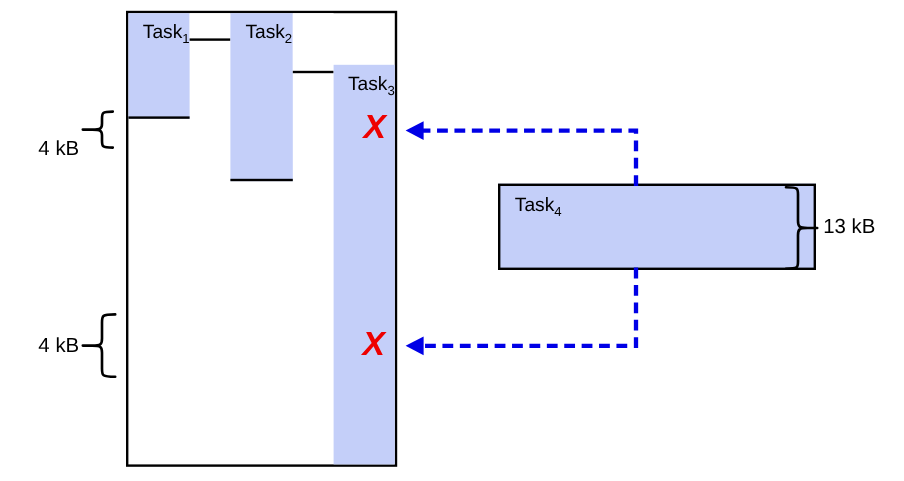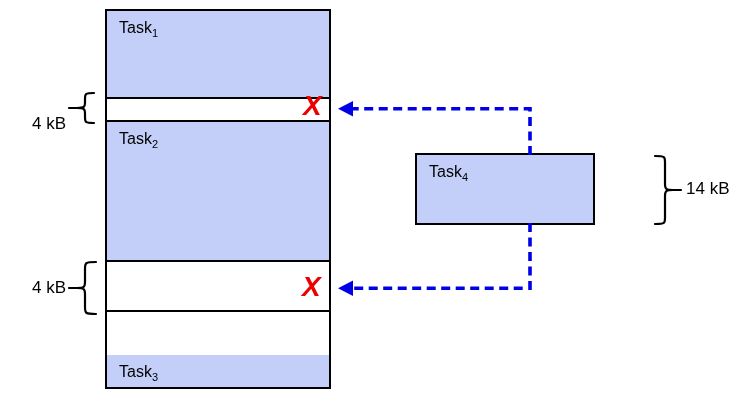--- a/index.html
+++ b/index.html
@@ -4,39 +4,39 @@
 <style>
   html,body{margin:0;padding:0;background:#ffffff;}
   .stage{
     position:relative;width:753px;height:401px;background:#ffffff;
     font-family:"Liberation Sans",sans-serif;color:#000;overflow:hidden;
   }
   
   .memcol{
     position:absolute;left:105px;top:9px;width:226px;height:380px;
     border:2px solid #000;box-sizing:border-box;background:#fff;
-    display:flex;flex-direction:column;
+    display:flex;flex-direction:row;
   }
   .seg{width:100%;box-sizing:content-box;}
   .seg.block{background:#c4cff9;}
   .seg.gap{background:#ffffff;}
   .seg.b{border-bottom:2px solid #000;}
   .seg-task1{height:86px;}
   .seg-gap1{height:21px;}
   .seg-task2{height:138px;}
   .seg-gap2{height:48px;}
   .seg-task3{flex:1;margin-top:43px;}
   .task-label{
     padding:8px 0 0 12px;font-size:16px;line-height:18px;color:#000;
     white-space:nowrap;
   }
   .task-label sub{font-size:11px;line-height:0;}
   
   .task4{
-    position:absolute;left:415px;top:153px;width:180px;height:72px;
+    position:absolute;left:415px;top:153px;width:265px;height:72px;
     border:2px solid #000;box-sizing:border-box;background:#c4cff9;
   }
   
   .size-label{
     position:absolute;font-size:17px;line-height:22px;color:#000;white-space:nowrap;
   }
   .lbl-4kb{left:14px;top:96px;width:52px;text-align:right;margin-top:17px;}
   .lbl-8kb{left:14px;top:277px;width:52px;text-align:right;}
   .lbl-12kb{left:686px;top:178px;}
   
@@ -67,21 +67,21 @@
       <div class="task-label"><span>Task</span><sub>3</sub></div>
     </div>
   </div>
 
   <div class="task4">
     <div class="task-label"><span>Task</span><sub>4</sub></div>
   </div>
 
   <div class="size-label lbl-4kb">4 kB</div>
   <div class="size-label lbl-8kb">4 kB</div>
-  <div class="size-label lbl-12kb">14 kB</div>
+  <div class="size-label lbl-12kb">13 kB</div>
 
   <div class="reject-x x-gap1">X</div>
   <div class="reject-x x-gap2">X</div>
 
   <svg class="overlay" width="753" height="401" viewBox="0 0 753 401">
     <g stroke="#000000" stroke-width="2.2" fill="none" stroke-linecap="round" stroke-linejoin="round">
       <path d="M 94,93 C 85,93 85,94 85,99 L 85,103 C 85,107 84,108 77,108 C 84,108 85,109 85,113 L 85,117 C 85,122 85,123 94,123 M 69,108 L 77,108"></path>
       <path d="M 96,262 C 85,262 85,263 85,269 L 85,282 C 85,287 84,288 77,288 C 84,288 85,289 85,294 L 85,307 C 85,313 85,314 96,314 M 69,288 L 77,288"></path>
       <path d="M 655,156 C 665,156 665,157 665,162 L 665,184 C 665,189 666,190 673,190 C 666,190 665,191 665,196 L 665,218 C 665,223 665,224 655,224 M 673,190 L 681,190"></path>
     </g>

